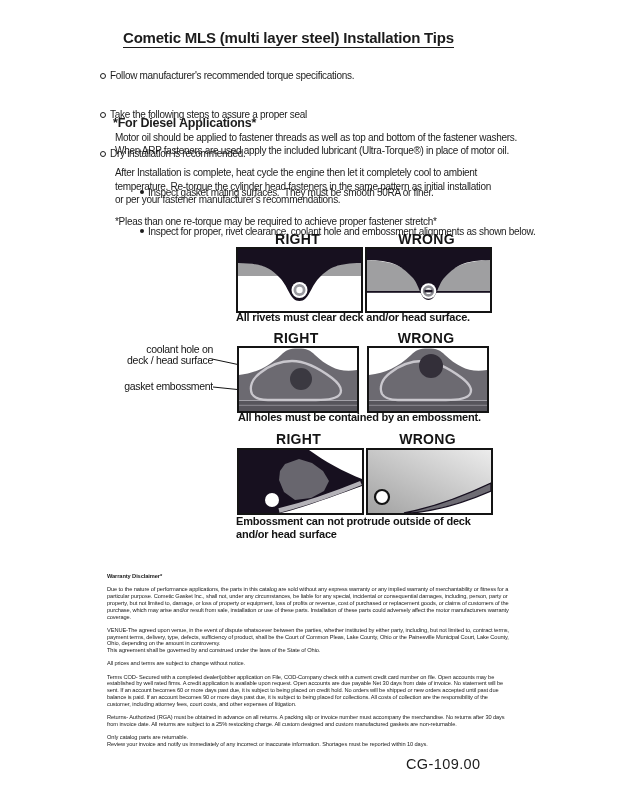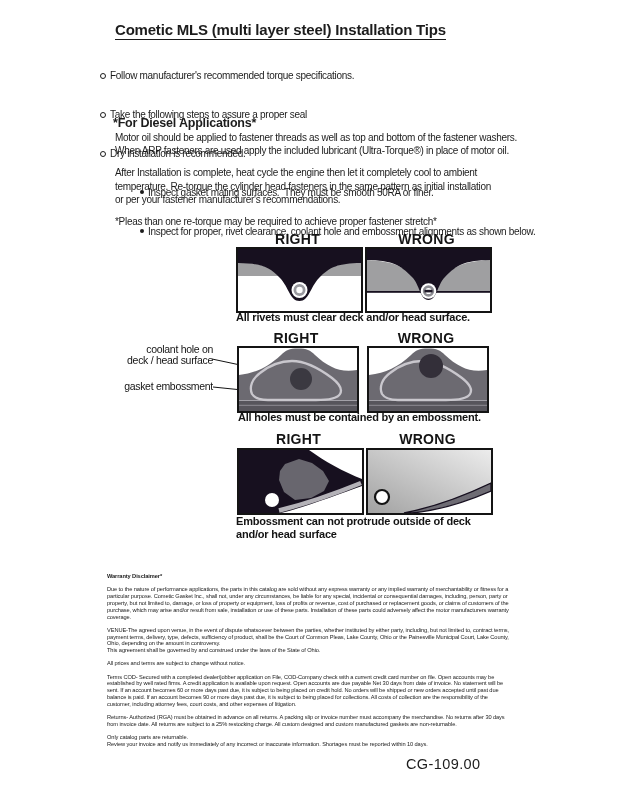--- a/index.html
+++ b/index.html
@@ -1,18 +1,18 @@
 <!DOCTYPE html>
 <html><head>
 <meta charset="utf-8">
 <style>
   html,body{margin:0;padding:0;background:#fff;}
   .page{position:relative;width:618px;height:800px;background:#ffffff;overflow:hidden;
         font-family:"Liberation Sans",sans-serif;color:#1c1c1c;}
-  .title{position:absolute;left:115px;top:21px;margin:0;font-size:15px;font-weight:bold;
+  .title{position:absolute;left:115px;top:21px;margin:8px;font-size:15px;font-weight:bold;
          letter-spacing:-0.2px;border-bottom:1.5px solid #1a1a1a;padding-bottom:1px;display:inline-block;}
   .bullets{position:absolute;left:100px;top:43px;font-size:10px;letter-spacing:-0.3px;line-height:13px;white-space:pre;}
   .b{display:flex;align-items:flex-start;}
   .b .mk{flex:0 0 auto;margin-top:4px;}
   .mk-o{width:4px;height:4px;border:1px solid #1c1c1c;border-radius:50%;display:inline-block;}
   .mk-f{width:4px;height:4px;background:#1c1c1c;border-radius:50%;display:inline-block;margin-top:4.5px;}
   .b .bt{margin-left:4px;}
   .b.l2{margin-left:40px;}
   .diesel-h{position:absolute;left:113px;top:116px;margin:0;font-size:12.5px;font-weight:bold;letter-spacing:-0.2px;}
   .diesel-ps{position:absolute;left:115px;top:131px;width:440px;font-size:10px;letter-spacing:-0.3px;line-height:13.2px;}

